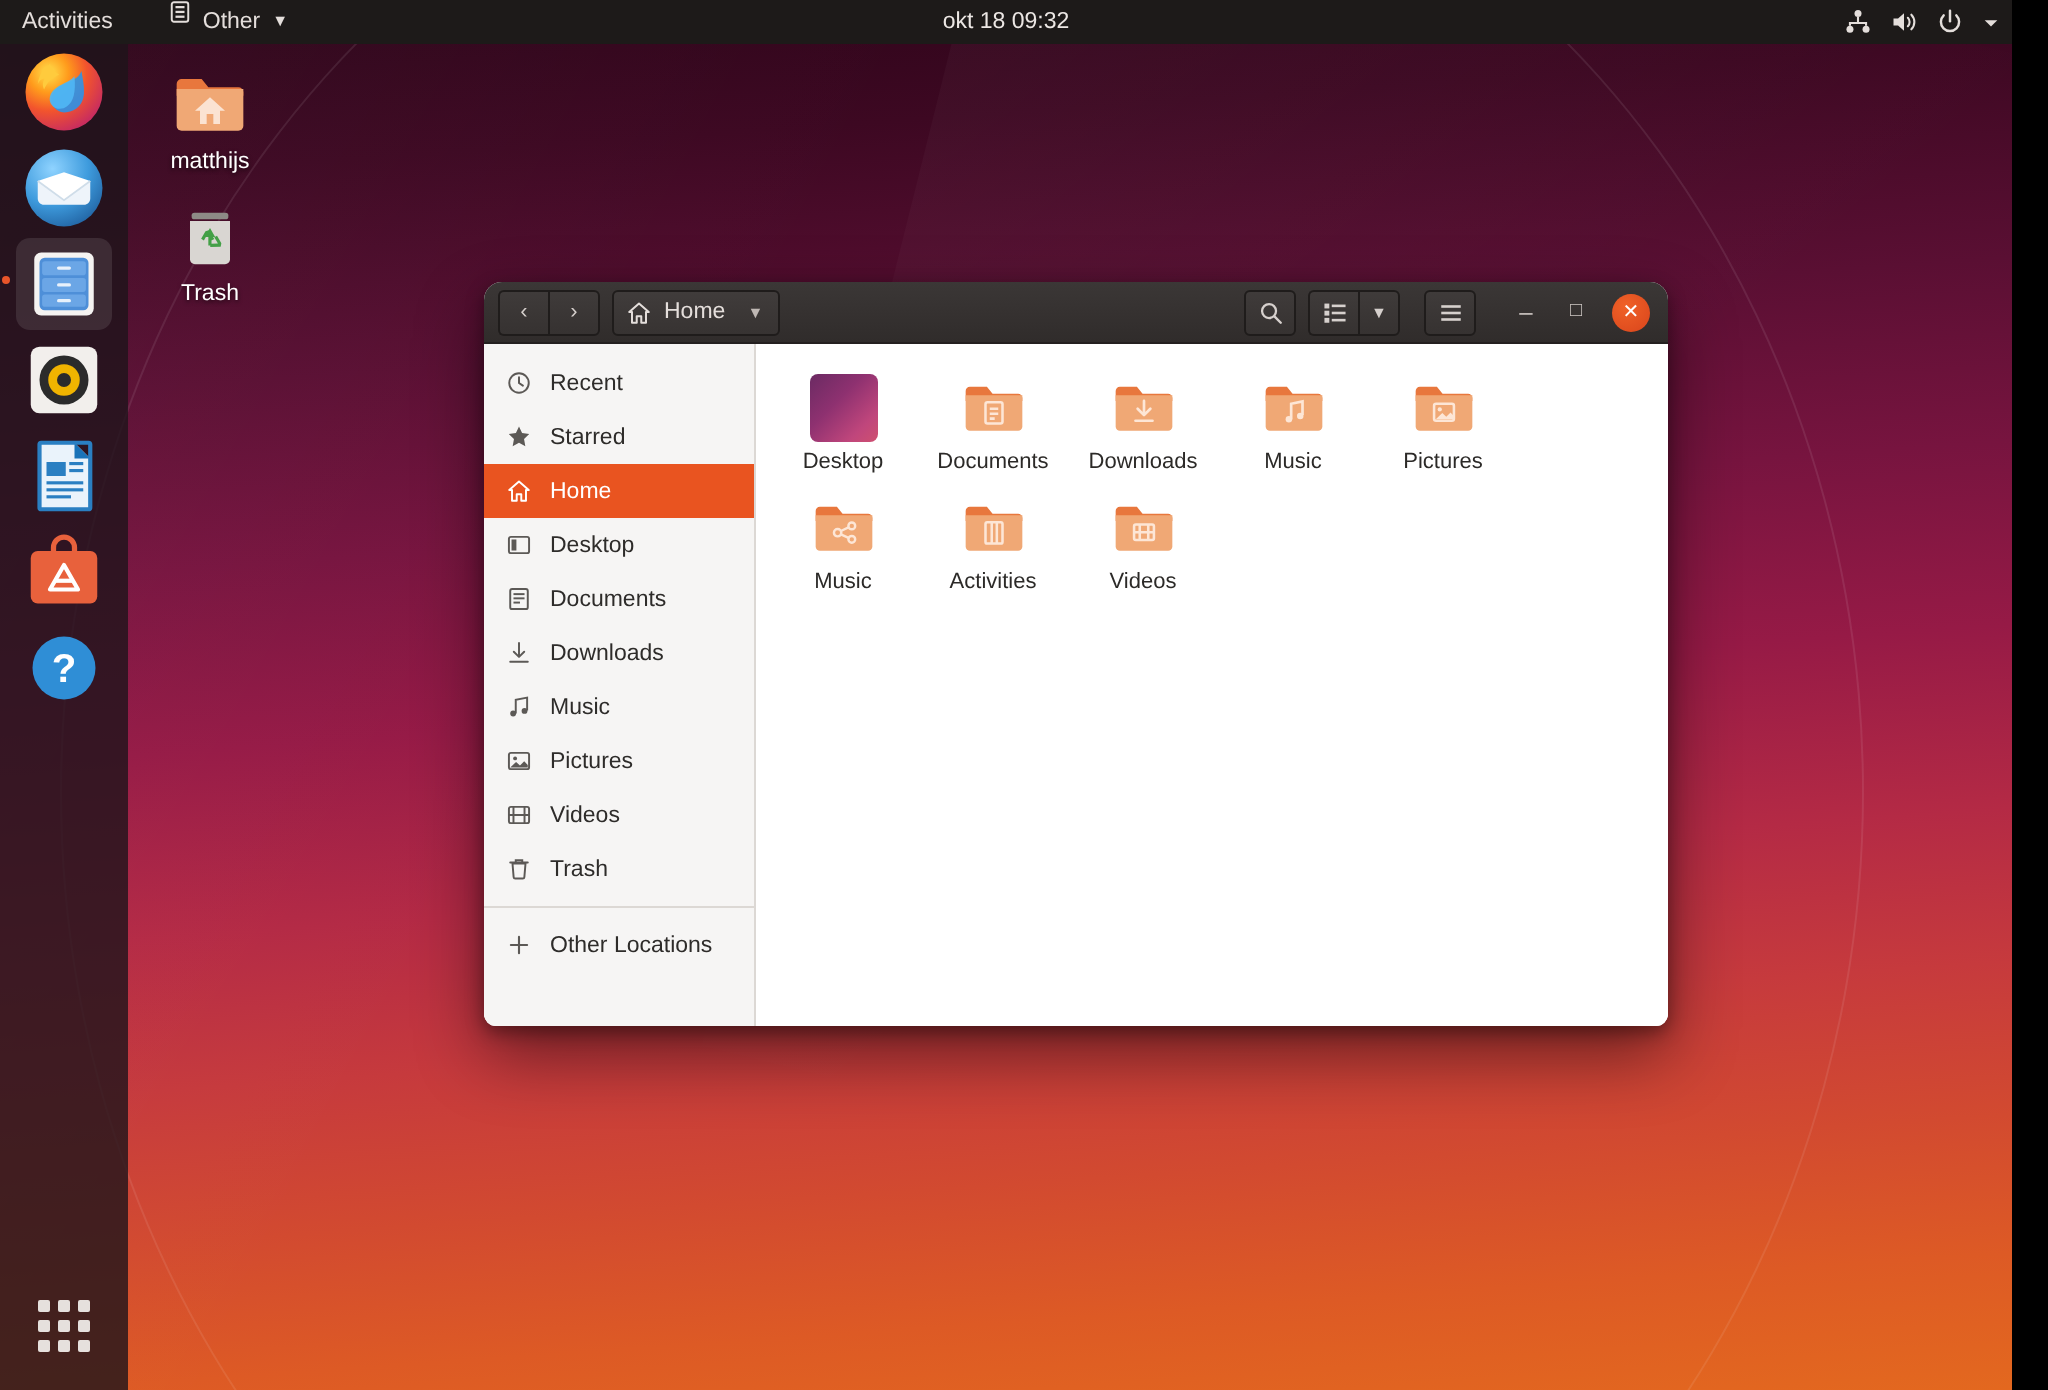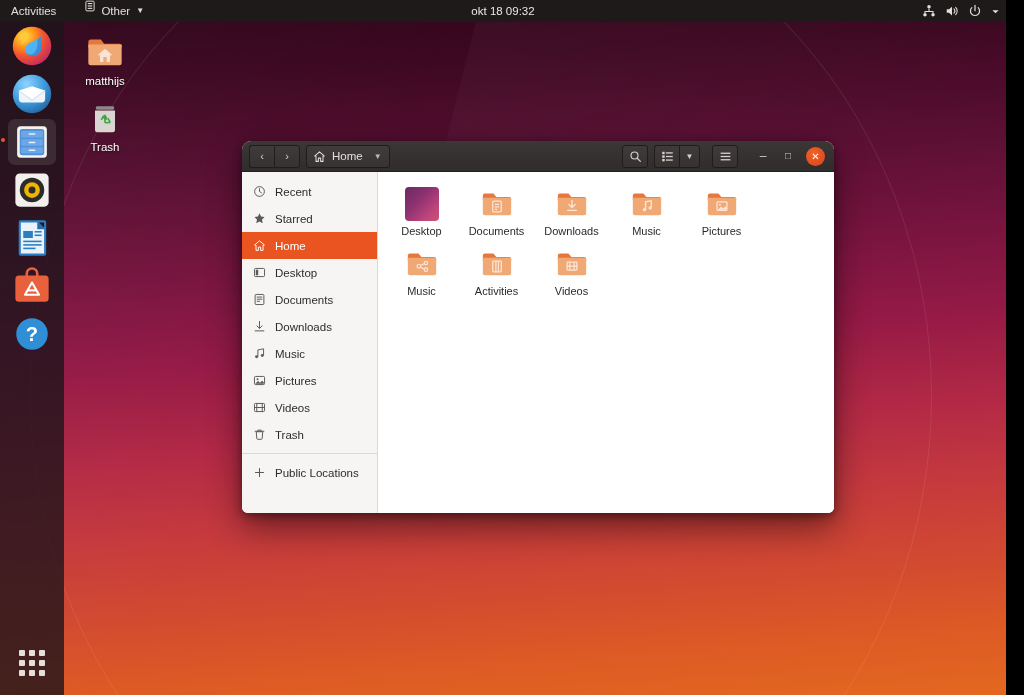--- a/index.html
+++ b/index.html
@@ -688,21 +688,21 @@
         </div>
 
         <div class="side-sep"></div>
 
         <div class="side-item">
           <span class="sico">
             <svg width="13" height="13" viewBox="0 0 16 16">
                 <path d="M8 3v10M3 8h10" stroke="currentColor" stroke-width="1.3" stroke-linecap="round"></path>
               </svg>
           </span>
-          <span>Public Locations</span>
+          <span>Other Locations</span>
         </div>
       </div>
 
       <div id="content">
         <div class="file-grid">
 
           <div class="file-item">
             <div class="thumb-wall"></div>
             <div class="fi-label">Desktop</div>
           </div>

